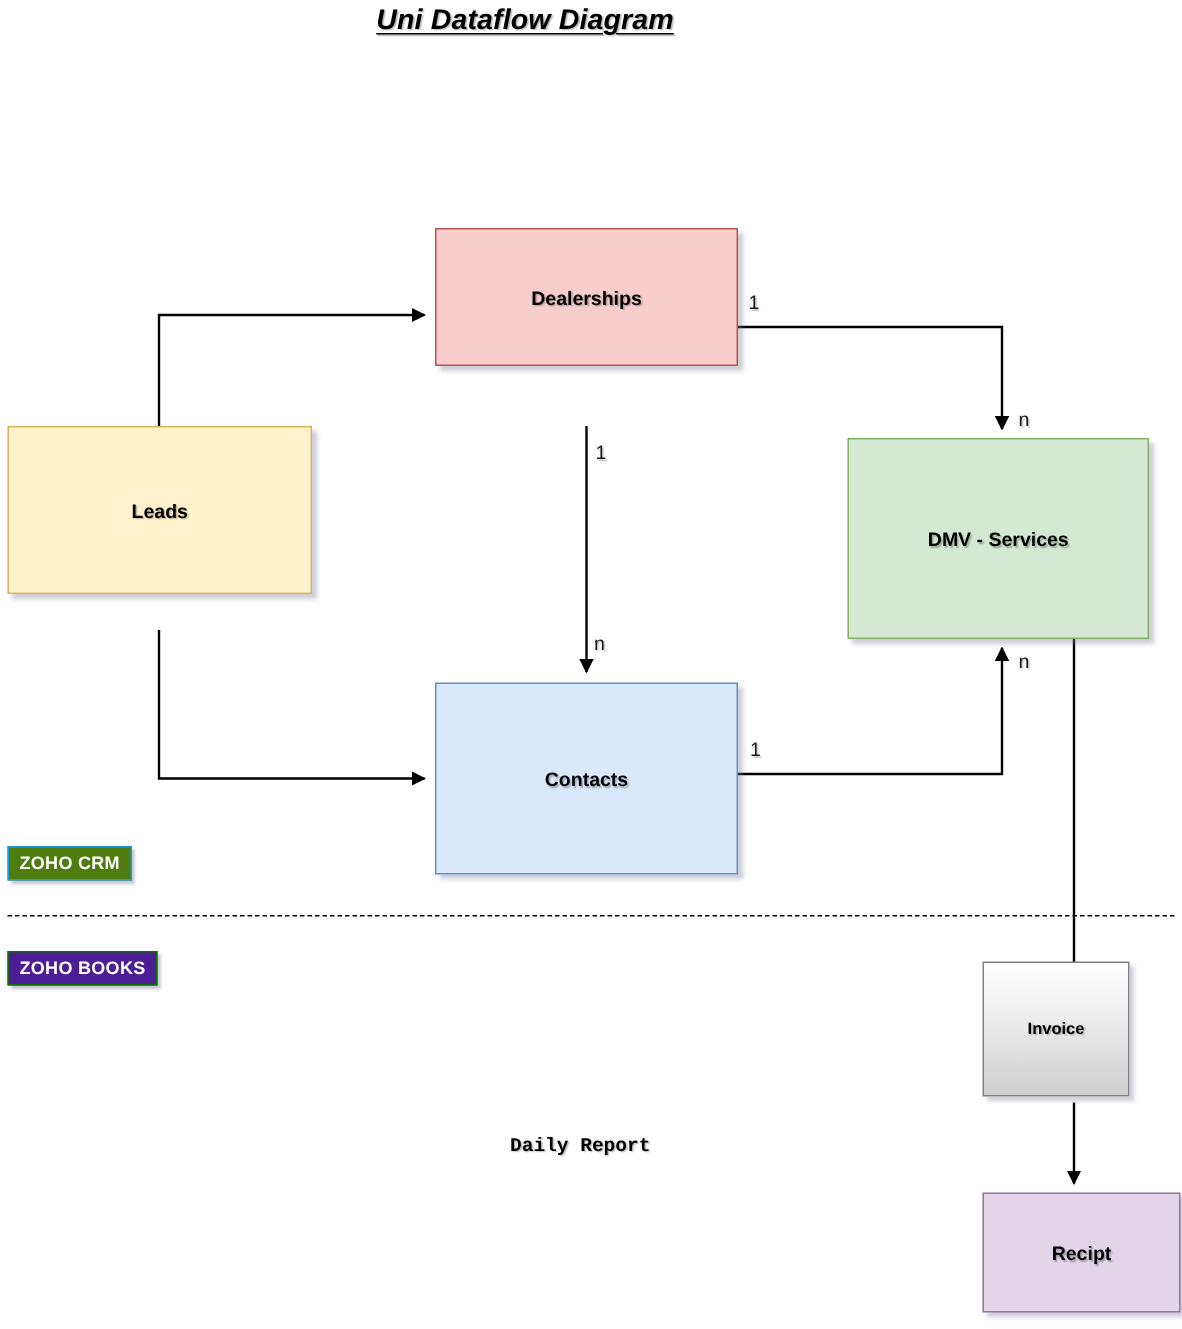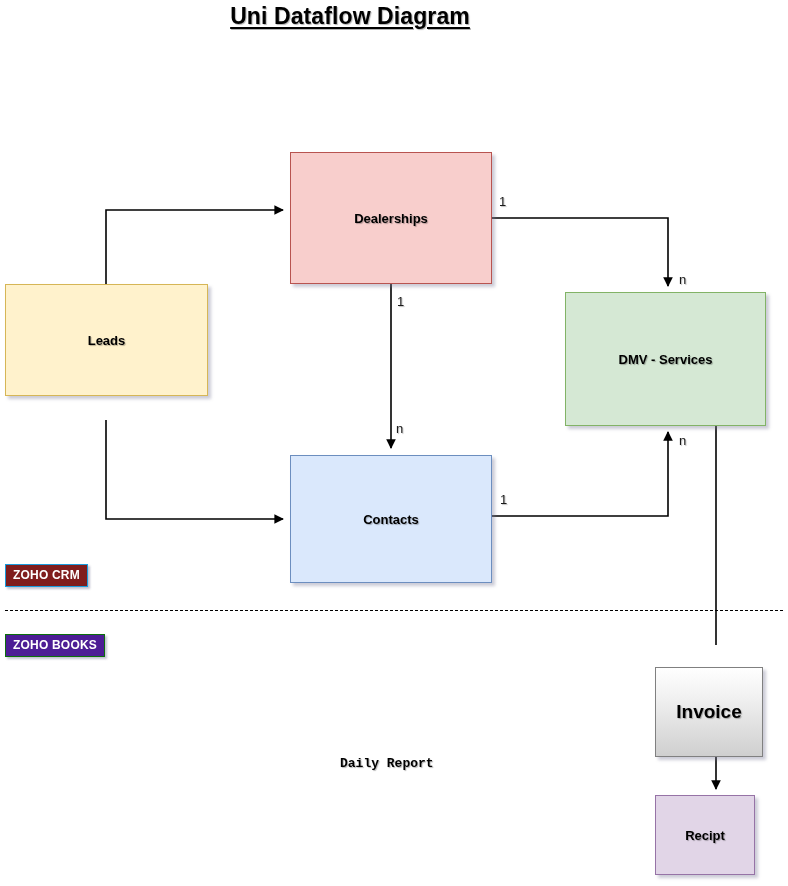--- a/index.html
+++ b/index.html
@@ -18,72 +18,73 @@
     overflow: hidden;
   }
 
   
   .diagram-title {
     position: absolute;
     left: 0;
     top: 3px;
     width: 700px;
     text-align: center;
-    font-size: 23px;
+    font-size: 19px;
     font-weight: bold;
     color: #000000;
     text-decoration: underline;
     text-underline-offset: 3px;
     letter-spacing: 0.1px;
     text-shadow: 1px 1px 1px rgba(0,0,0,0.30);
+    font-style: italic;
   }
 
   
   .node {
     position: absolute;
     box-sizing: border-box;
     display: flex;
     align-items: center;
     justify-content: center;
     font-size: 13px;
     font-weight: bold;
     color: #000000;
     text-align: center;
     text-shadow: 1px 1px 1px rgba(0,0,0,0.28);
     box-shadow: 3px 3px 3px rgba(120,120,150,0.38);
   }
 
   .node-dealerships {
-    left: 290px;  top: 152px;  width: 202px;  height: 132px;
+    left: 290px;  top: 152px;  width: 202px;  height: 92px;
     background: #f8cecc;
     border: 1px solid #b85450;
   }
   .node-leads {
     left: 5px;    top: 284px;  width: 203px;  height: 112px;
     background: #fff2cc;
     border: 1px solid #d6b656;
   }
   .node-dmv {
     left: 565px;  top: 292px;  width: 201px;  height: 134px;
     background: #d5e8d4;
     border: 1px solid #82b366;
   }
   .node-contacts {
     left: 290px;  top: 455px;  width: 202px;  height: 128px;
     background: #dae8fc;
     border: 1px solid #6c8ebf;
   }
   .node-invoice {
-    left: 655px;  top: 667px;  width: 108px;  height: 90px;
+    left: 655px;  top: 641px;  width: 98px;  height: 90px;
     background: linear-gradient(to bottom, #ffffff 0%, #f0f0f0 35%, #cfcfcf 100%);
     border: 1px solid #808080;
-    font-size: 19px;
+    font-size: 11px;
   }
   .node-recipt {
-    left: 655px;  top: 795px;  width: 100px;  height: 80px;
+    left: 655px;  top: 795px;  width: 132px;  height: 80px;
     background: #e1d5e7;
     border: 1px solid #9673a6;
     font-size: 13px;
   }
 
   
   .text-label {
     position: absolute;
     font-size: 13px;
     font-weight: bold;
@@ -100,21 +101,21 @@
     font-size: 12px;
     font-weight: bold;
     color: #ffffff;
     padding: 3px 7px 4px 7px;
     letter-spacing: 0.2px;
     white-space: nowrap;
     box-shadow: 2px 2px 2px rgba(120,120,150,0.45);
   }
   .badge-crm {
     left: 5px;  top: 564px;
-    background: #7f1d1d;
+    background: #4d7c0f;
     border: 1px solid #1a9bdc;
   }
   .badge-books {
     left: 5px;  top: 634px;
     background: #4c1d95;
     border: 1px solid #0b6e0b;
   }
 
   
   .divider {

